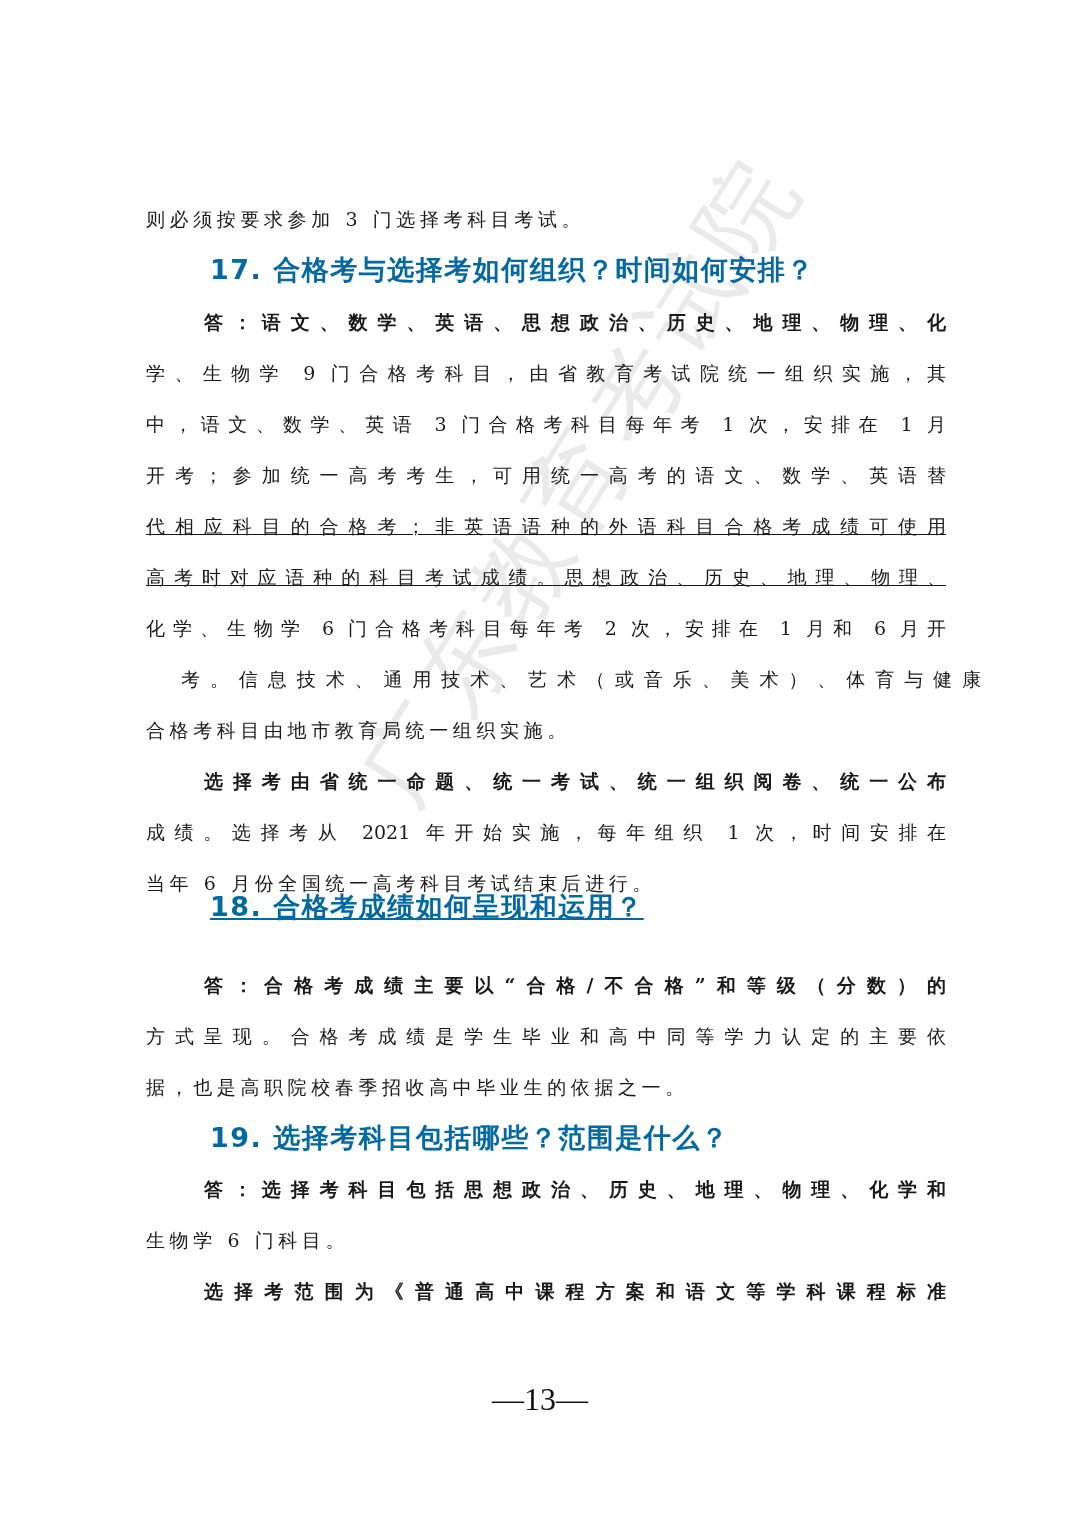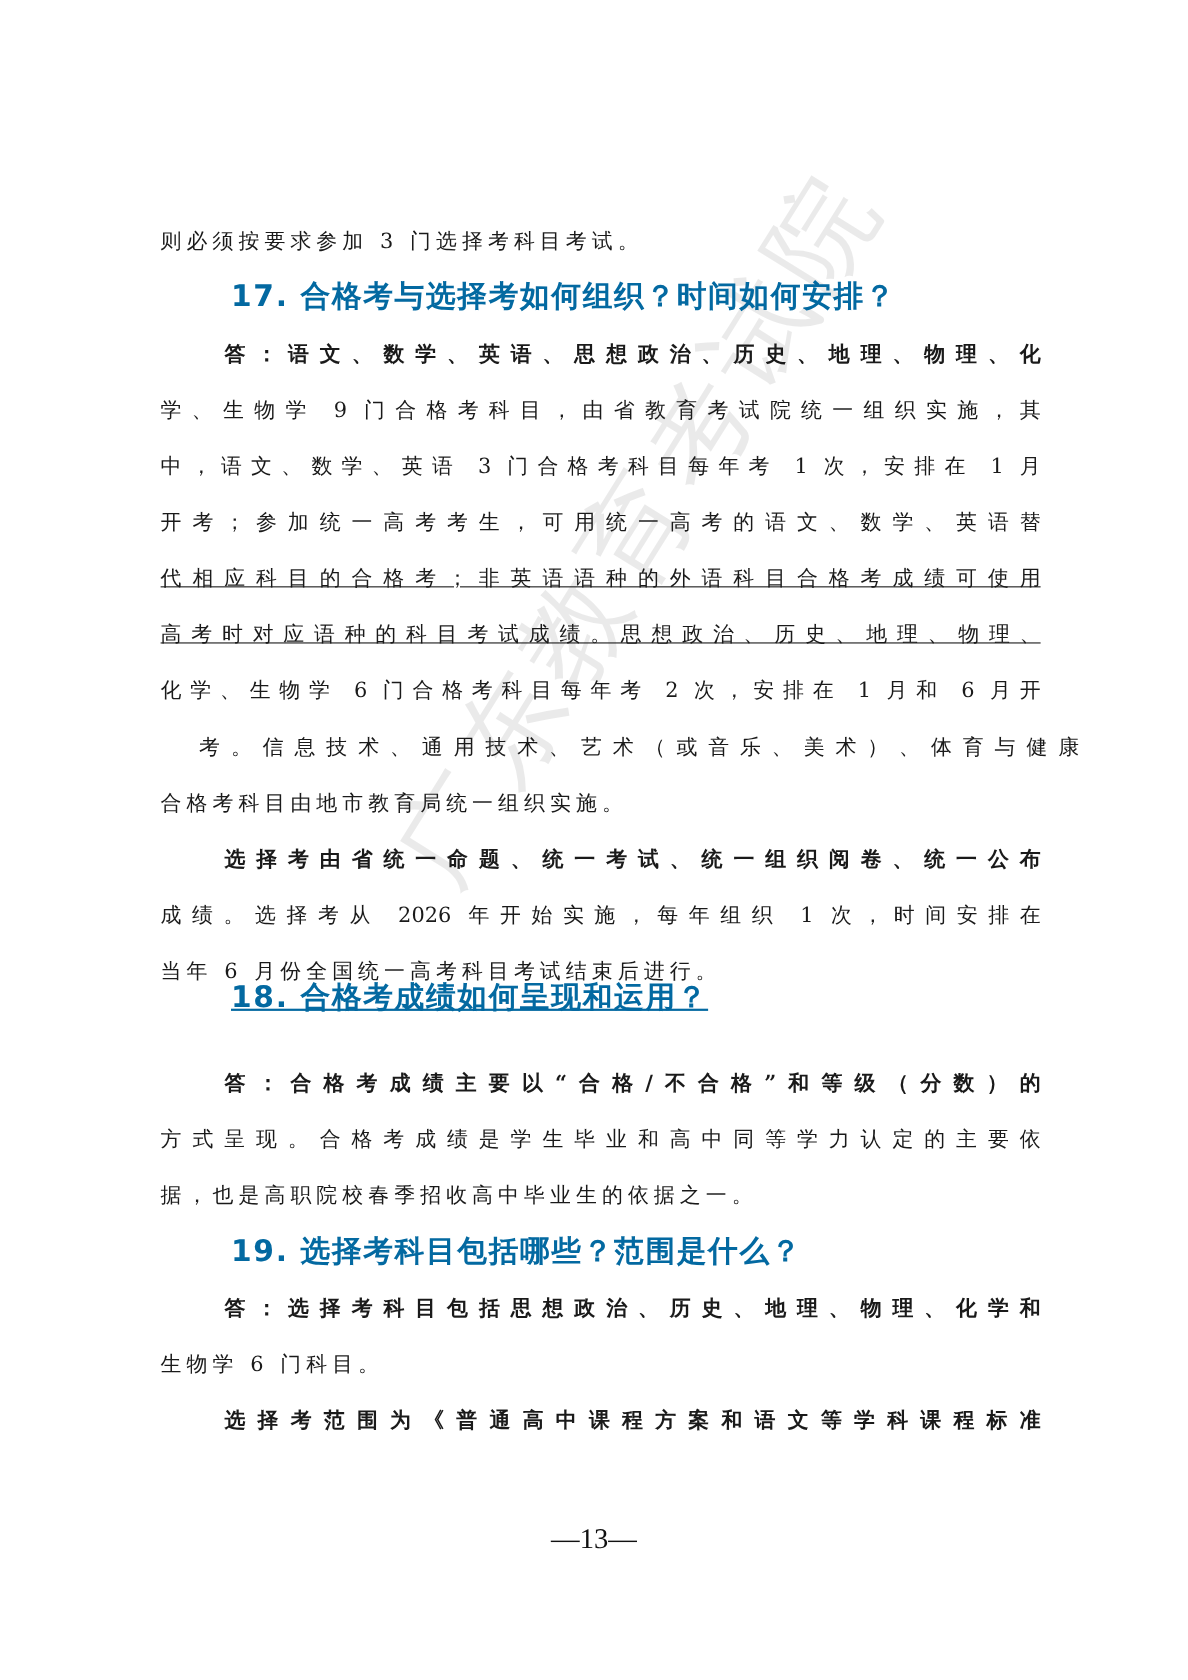--- a/index.html
+++ b/index.html
@@ -7,21 +7,21 @@
       font-family: "DejaVu Serif", "Liberation Serif", serif; color: #1a1a1a; }
     .page { position: absolute; left: 0; top: 0; width: 1080px; height: 1527px; }
     .line { position: absolute; left: 146px; width: 800px; font-size: 19px; line-height: 34px;
       white-space: nowrap; letter-spacing: 4.6px; }
     .line.indent { left: 204px; width: 742px; font-weight: bold; }
     .line.justify { text-align: justify; text-align-last: justify; letter-spacing: 0; }
     .heading { position: absolute; left: 210px; font-size: 27px; line-height: 34px;
       font-family: "DejaVu Sans", "Liberation Sans", sans-serif; font-weight: bold;
       white-space: nowrap; letter-spacing: 1.5px; color: #0369a1; }
     .page-number { position: absolute; left: 0; width: 1080px; top: 1382px; text-align: center;
-      font-size: 26px; line-height: 34px; font-family: "Liberation Serif", serif; color: #111; }
+      font-size: 32px; line-height: 34px; font-family: "Liberation Serif", serif; color: #111; }
     .watermark { position: absolute; left: 330px; top: 760px; font-size: 96px;
       font-family: "DejaVu Sans", sans-serif; color: #000; opacity: 0.08;
       transform: rotate(-58deg); transform-origin: left top; white-space: nowrap; letter-spacing: 10px;
       pointer-events: none; }
   </style>
 </head>
 <body>
 
 <div class="page">
   <div class="watermark">广东教育考试院</div>
@@ -31,21 +31,21 @@
       <div class="line indent justify" style="top: 305px;">答：语文、数学、英语、思想政治、历史、地理、物理、化</div>
       <div class="line justify" style="top: 356px;">学、生物学 9 门合格考科目，由省教育考试院统一组织实施，其</div>
       <div class="line justify" style="top: 407px;">中，语文、数学、英语 3 门合格考科目每年考 1 次，安排在 1 月</div>
       <div class="line justify" style="top: 458px;">开考；参加统一高考考生，可用统一高考的语文、数学、英语替</div>
       <div class="line justify" style="top: 509px; text-decoration: underline;">代相应科目的合格考；非英语语种的外语科目合格考成绩可使用</div>
       <div class="line justify" style="top: 560px; text-decoration: underline;">高考时对应语种的科目考试成绩。思想政治、历史、地理、物理、</div>
       <div class="line justify" style="top: 611px;">化学、生物学 6 门合格考科目每年考 2 次，安排在 1 月和 6 月开</div>
       <div class="line justify" style="top: 662px; margin-left: 35px;">考。信息技术、通用技术、艺术（或音乐、美术）、体育与健康</div>
       <div class="line" style="top: 713px;">合格考科目由地市教育局统一组织实施。</div>
       <div class="line indent justify" style="top: 764px;">选择考由省统一命题、统一考试、统一组织阅卷、统一公布</div>
-      <div class="line justify" style="top: 815px;">成绩。选择考从 2026 年开始实施，每年组织 1 次，时间安排在</div>
+      <div class="line justify" style="top: 815px;">成绩。选择考从 2021 年开始实施，每年组织 1 次，时间安排在</div>
       <div class="line" style="top: 866px;">当年 6 月份全国统一高考科目考试结束后进行。</div>
       <div class="heading" style="top: 890px; text-decoration: underline;">18. 合格考成绩如何呈现和运用？</div>
       <div class="line indent justify" style="top: 968px;">答：合格考成绩主要以“合格/不合格”和等级（分数）的</div>
       <div class="line justify" style="top: 1019px;">方式呈现。合格考成绩是学生毕业和高中同等学力认定的主要依</div>
       <div class="line" style="top: 1070px;">据，也是高职院校春季招收高中毕业生的依据之一。</div>
       <div class="heading" style="top: 1121px;">19. 选择考科目包括哪些？范围是什么？</div>
       <div class="line indent justify" style="top: 1172px;">答：选择考科目包括思想政治、历史、地理、物理、化学和</div>
       <div class="line" style="top: 1223px;">生物学 6 门科目。</div>
       <div class="line indent justify" style="top: 1274px;">选择考范围为《普通高中课程方案和语文等学科课程标准</div>
     </div>

